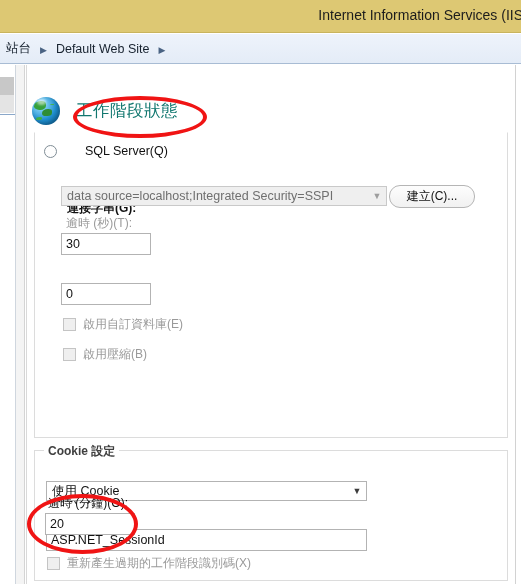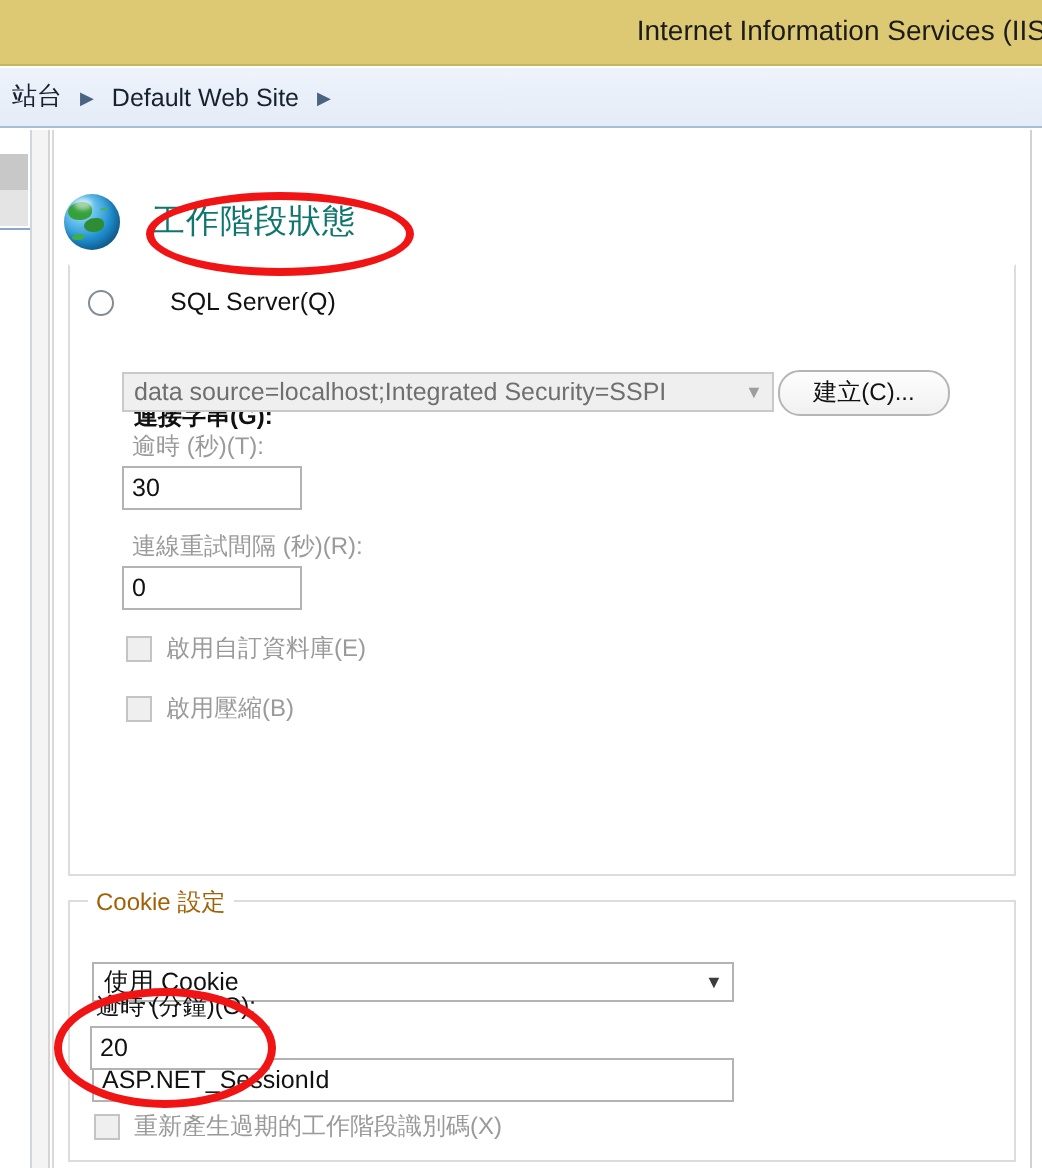--- a/index.html
+++ b/index.html
@@ -166,22 +166,23 @@
     border: 1px solid #dcdcdc;
     box-sizing: border-box;
     background: #ffffff;
   }
   .groupbox > .gb-title {
     position: absolute;
     top: -8px; left: 9px;
     background: #ffffff;
     padding: 0 4px;
     font-size: 12px;
-    color: #a16207;
-    white-space: nowrap;
+    color: #404040;
+    white-space: nowrap;
+    font-weight: bold;
   }
   #sqlGroup { left: 7px; top: 67px; width: 474px; height: 306px; border-top-color: transparent; }
   #cookieGroup { left: 7px; top: 385px; width: 474px; height: 131px; }
 
   
   .lbl {
     position: absolute;
     white-space: nowrap;
     font-size: 12px;
     color: #111111;
@@ -340,21 +341,20 @@
     <div class="combo disabled" style="left:26px; top:53px; width:326px;">
       <span class="combo-text">data source=localhost;Integrated Security=SSPI</span>
       <span class="arrow">▼</span>
     </div>
 
     <div class="btn" style="left:354px; top:52px; width:86px;border-radius:11px;">建立(C)...</div>
 
     <div class="lbl disabled" style="left:31px; top:82px;">逾時 (秒)(T):</div>
     <div class="textbox" style="left:26px; top:100px; width:90px;">30</div>
 
-    <div class="lbl disabled" style="left:31px; top:132px;">連線重試間隔 (秒)(R):</div>
     <div class="textbox" style="left:26px; top:150px; width:90px;">0</div>
 
     <div class="check-row" style="left:28px; top:183px;">
       <span class="check-mark"></span>
       <span class="cl">啟用自訂資料庫(E)</span>
     </div>
 
     <div class="check-row" style="left:28px; top:213px;">
       <span class="check-mark"></span>
       <span class="cl">啟用壓縮(B)</span>

